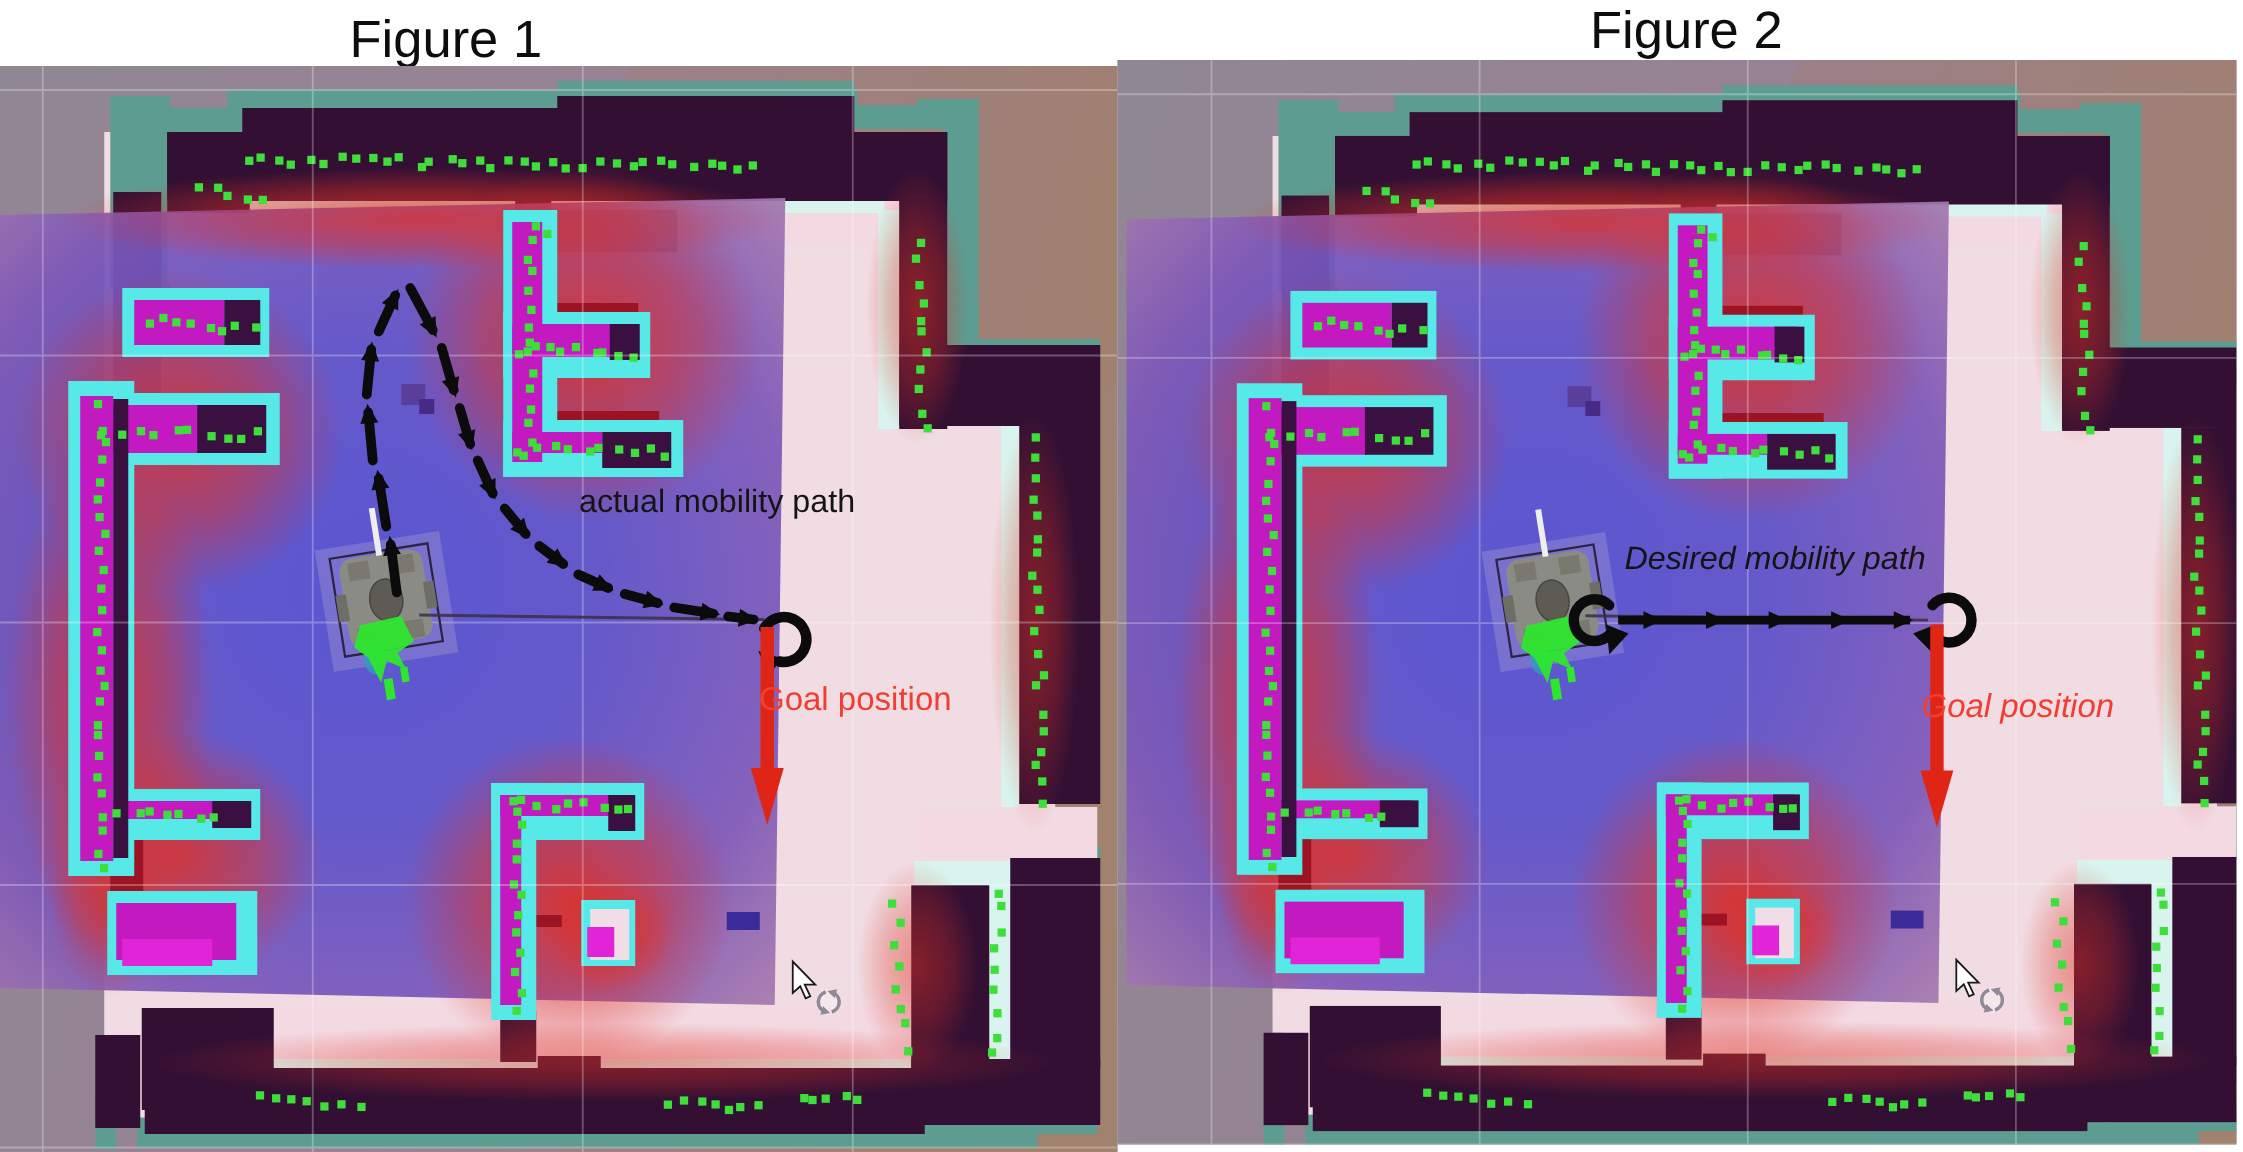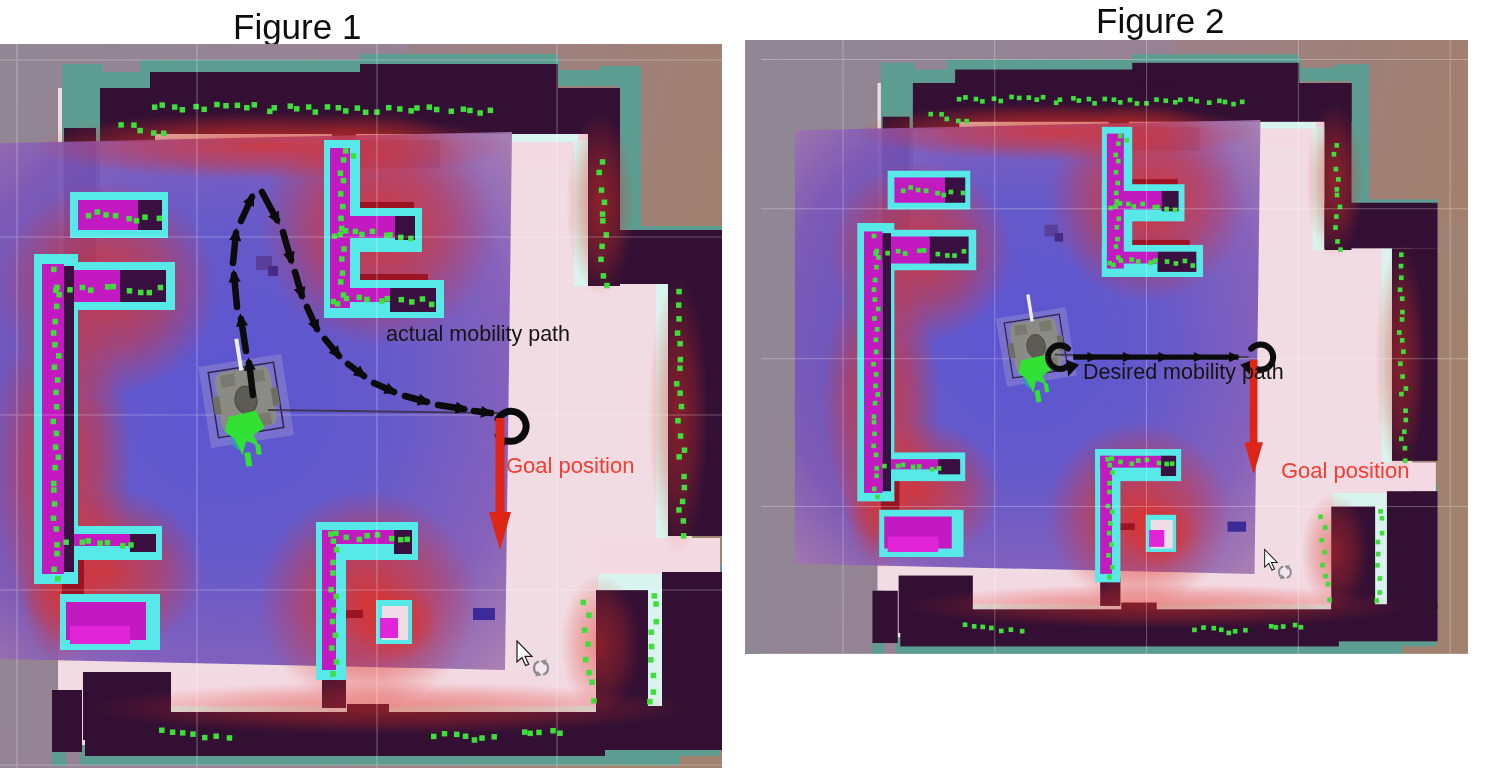--- a/index.html
+++ b/index.html
@@ -1,23 +1,23 @@
 <!DOCTYPE html>
 <html><head>
 <meta charset="utf-8">
 <style>
   html,body{margin:0;padding:0;background:#ffffff;}
   body{width:1495px;height:768px;position:relative;overflow:hidden;
        font-family:"Liberation Sans",sans-serif;}
   .fig-title{position:absolute;font-size:35px;color:#0d0d0d;white-space:nowrap;}
   .t1{left:233px;top:7px;}
-  .t2{left:1096px;top:1px;}
-  .panel{position:absolute;overflow:hidden;background:#8f8894;}
+  .t2{left:1060px;top:1px;}
+  .panel{position:absolute;overflow:hidden;background:#8f8894;padding-left:23px;}
   .p1{left:0;top:44px;width:722px;height:724px;}
-  .p2{left:745px;top:40px;width:723px;height:614px;}
+  .p2{left:745px;top:40px;width:723px;height:723px;font-style:italic;}
   .panel svg{position:absolute;left:0;top:0;width:100%;height:100%;display:block;}
   .annot{position:absolute;font-size:21.5px;line-height:28px;color:#141414;white-space:nowrap;}
   .p1 .annot{left:386px;top:276px;}
   .p2 .annot{left:338px;top:318px;}
   .squiggle{text-decoration:underline;text-decoration-style:wavy;
             text-decoration-color:#ff2222;text-decoration-thickness:1.5px;
             text-underline-offset:4px;}
   .goal-label{position:absolute;font-size:22px;color:#f23d30;white-space:nowrap;}
   .p1 .goal-label{left:506px;top:409px;}
   .p2 .goal-label{left:536px;top:418px;}

